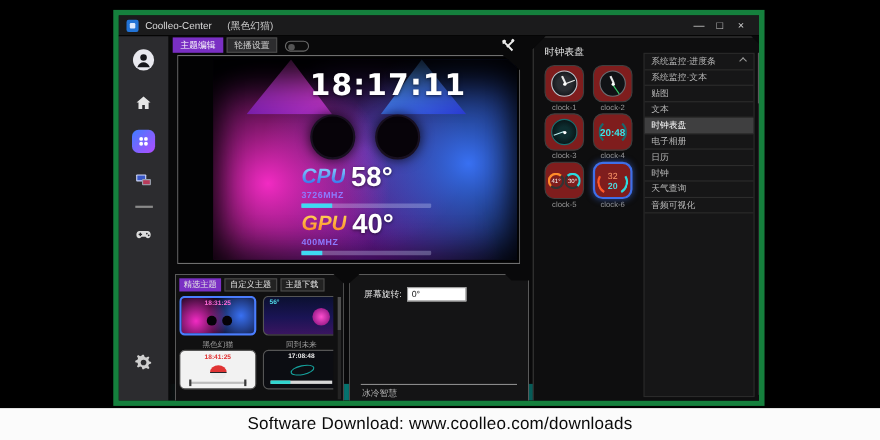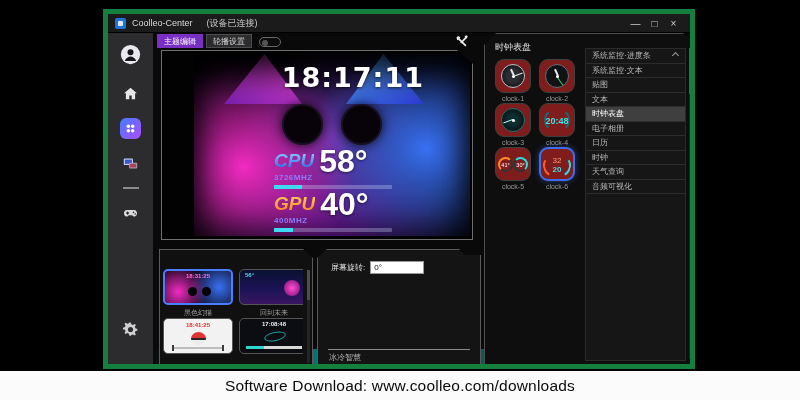--- a/index.html
+++ b/index.html
@@ -72,21 +72,21 @@
   .ov-time { position:absolute; left:0; top:8px; width:230px; text-align:right; color:#fff;
              font-size:27px; font-weight:800; letter-spacing:1px; font-family:"DejaVu Sans",sans-serif;
              text-shadow:0 1px 3px rgba(0,0,0,.6); }
   .hw { position:absolute; left:80px; width:150px; }
   .hw.cpu { top:96px; } .hw.gpu { top:139px; }
   .hwtop { display:flex; align-items:center; gap:5px; height:22px; }
   .hwlabel { font-size:19px; font-weight:900; font-style:italic; line-height:20px;
              -webkit-background-clip:text; background-clip:text; color:transparent; }
   .cpu .hwlabel { background-image:linear-gradient(180deg,#8fd6ff,#1f5fe8); }
   .gpu .hwlabel { background-image:linear-gradient(180deg,#ffd75a,#ff7a1a); }
-  .hwtemp { font-size:32px; font-weight:800; color:#fff; line-height:22px; text-shadow:0 1px 3px rgba(0,0,0,.6); }
+  .hwtemp { font-size:25px; font-weight:800; color:#fff; line-height:22px; text-shadow:0 1px 3px rgba(0,0,0,.6); }
   .hwfreq { font-size:8px; font-weight:700; color:#8d7bff; letter-spacing:.5px; margin-top:1px; }
   .hwbar { margin-top:3px; width:118px; height:4px; background:rgba(215,225,255,.3); border-radius:1px; }
   .hwbar .fill { height:100%; background:#3fd9f2; }
 
   
   .theme-panel { position:absolute; left:6px; top:216px; width:154px; height:119px; z-index:1;
                  border:1px solid #5a5a5a; background:#101011;
                  clip-path:polygon(0 0, calc(100% - 10px) 0, 100% 9px, 100% 100%, 0 100%); }
   .ttabs { position:absolute; left:3px; top:3px; display:flex; gap:3px; }
   .ttab { height:12px; padding:0 4px; font-size:7.5px; display:flex; align-items:center; color:#e5e5e5; white-space:nowrap; }
@@ -186,21 +186,21 @@
 </style>
 </head>
 <body>
 
 <div class="stage">
   <div class="window">
 
     <div class="titlebar">
       <span class="logo"></span>
       <span class="title">Coolleo-Center</span>
-      <span class="status">(设备已连接)</span>
+      <span class="status">(黑色幻猫)</span>
       <span class="wcontrols" style="margin-left:auto;display:flex;">
         <span class="wbtn">—</span>
         <span class="wbtn">□</span>
         <span class="wbtn">×</span>
       </span>
     </div>
 
     <div class="winbody">
 
       <div class="sidebar">
@@ -293,20 +293,25 @@
               </div>
               <div class="hwfreq">400MHZ</div>
               <div class="hwbar">
                   <div class="fill" style="width: 16%;"></div>
                 </div>
             </div>
           </div>
         </div>
 
         <div class="theme-panel">
+          <div class="ttabs">
+            <div class="ttab active">精选主题</div>
+            <div class="ttab idle">自定义主题</div>
+            <div class="ttab idle">主题下载</div>
+          </div>
           <div class="thumbs">
             <div class="th sel th-cat" style="left:0;top:0;">
               <div class="th-time-pink">18:31:25</div>
               <div class="mini-lens" style="left:23px;"></div>
               <div class="mini-lens" style="left:37px;"></div>
             </div>
             <div class="th th-city" style="left:76px;top:0;">
               <div class="th-badge">56°</div>
             </div>
             <div class="th-label" style="left:0;">黑色幻猫</div>

